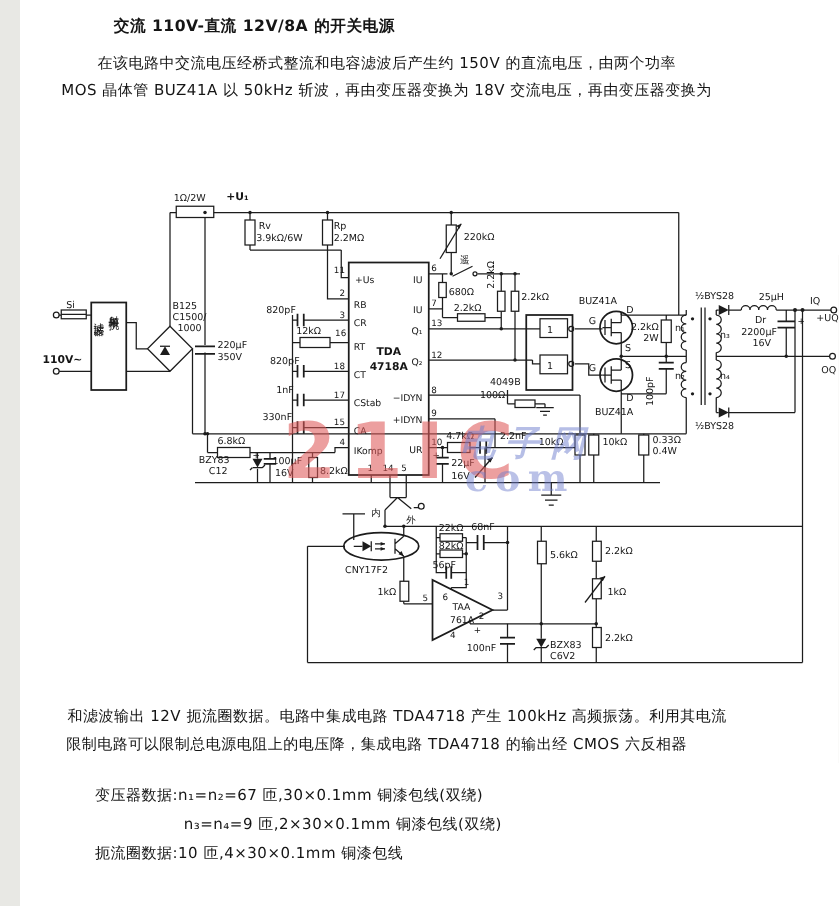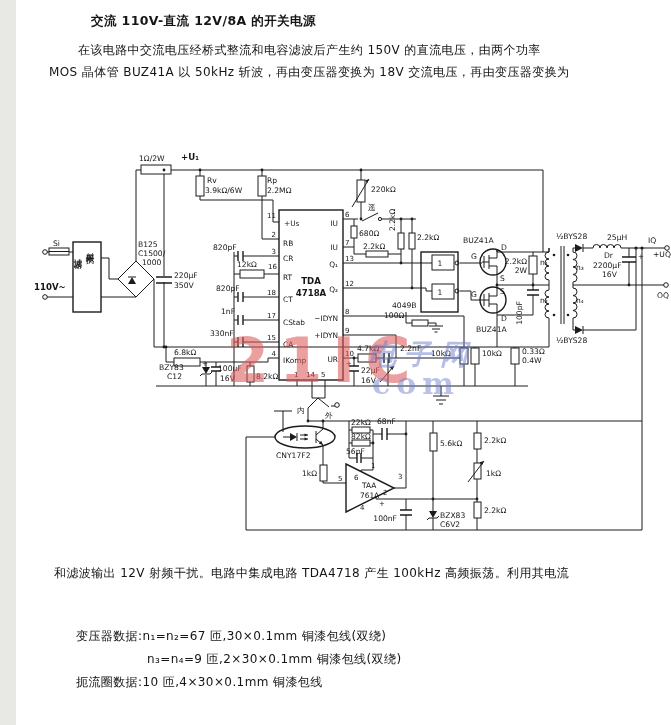--- a/index.html
+++ b/index.html
@@ -27,21 +27,22 @@
            letter-spacing:6px;font-family:"DejaVu Serif",serif;}
 </style>
 </head>
 <body>
 
 <div id="page">
 
   <div class="txt title" style="left:75px;top:13px">交流 110V-直流 12V/8A 的开关电源</div>
   <div class="txt" style="left:62px;top:42px">在该电路中交流电压经桥式整流和电容滤波后产生约 150V 的直流电压，由两个功率</div>
   <div class="txt" style="left:33px;top:64px">MOS 晶体管 BUZ41A 以 50kHz 斩波，再由变压器变换为 18V 交流电压，再由变压器变换为</div>
-  <div class="txt" style="left:38px;top:565px">和滤波输出 12V 射频干扰。电路中集成电路 TDA4718 产生 100kHz 高频振荡。利用其电流</div>
+  <div class="txt" style="left:38px;top:565px">和滤波输出 12V 扼流圈数据。电路中集成电路 TDA4718 产生 100kHz 高频振荡。利用其电流</div>
+  <div class="txt" style="left:37px;top:587px">限制电路可以限制总电源电阻上的电压降，集成电路 TDA4718 的输出经 CMOS 六反相器</div>
   <div class="txt" style="left:60px;top:628px">变压器数据:n₁=n₂=67 匝,30×0.1mm 铜漆包线(双绕)</div>
   <div class="txt" style="left:131px;top:651px">n₃=n₄=9 匝,2×30×0.1mm 铜漆包线(双绕)</div>
   <div class="txt" style="left:60px;top:674px">扼流圈数据:10 匝,4×30×0.1mm 铜漆包线</div>
 
   <div class="vtext" style="left:70px;top:246px">射频干扰</div>
   <div class="vtext" style="left:58px;top:252px">滤波器</div>
 
   <svg width="671" height="725" viewBox="0 0 671 725">
 
     <g>

